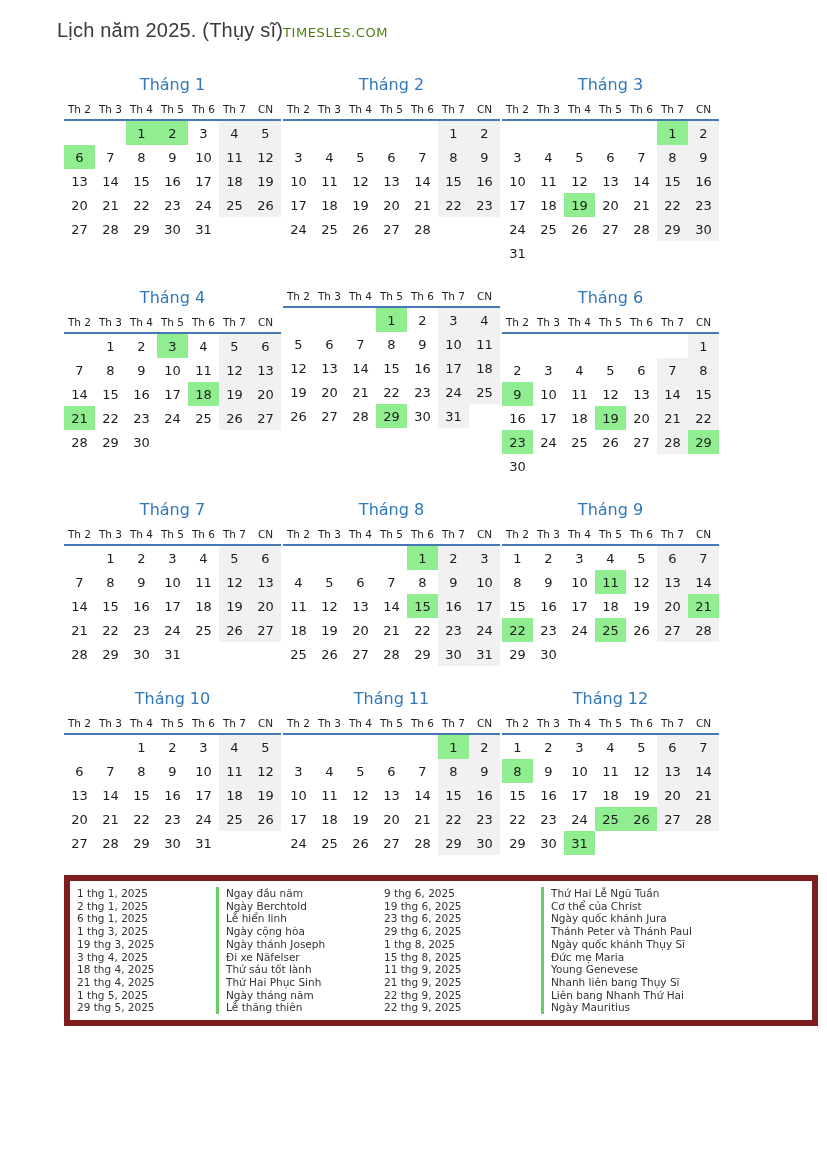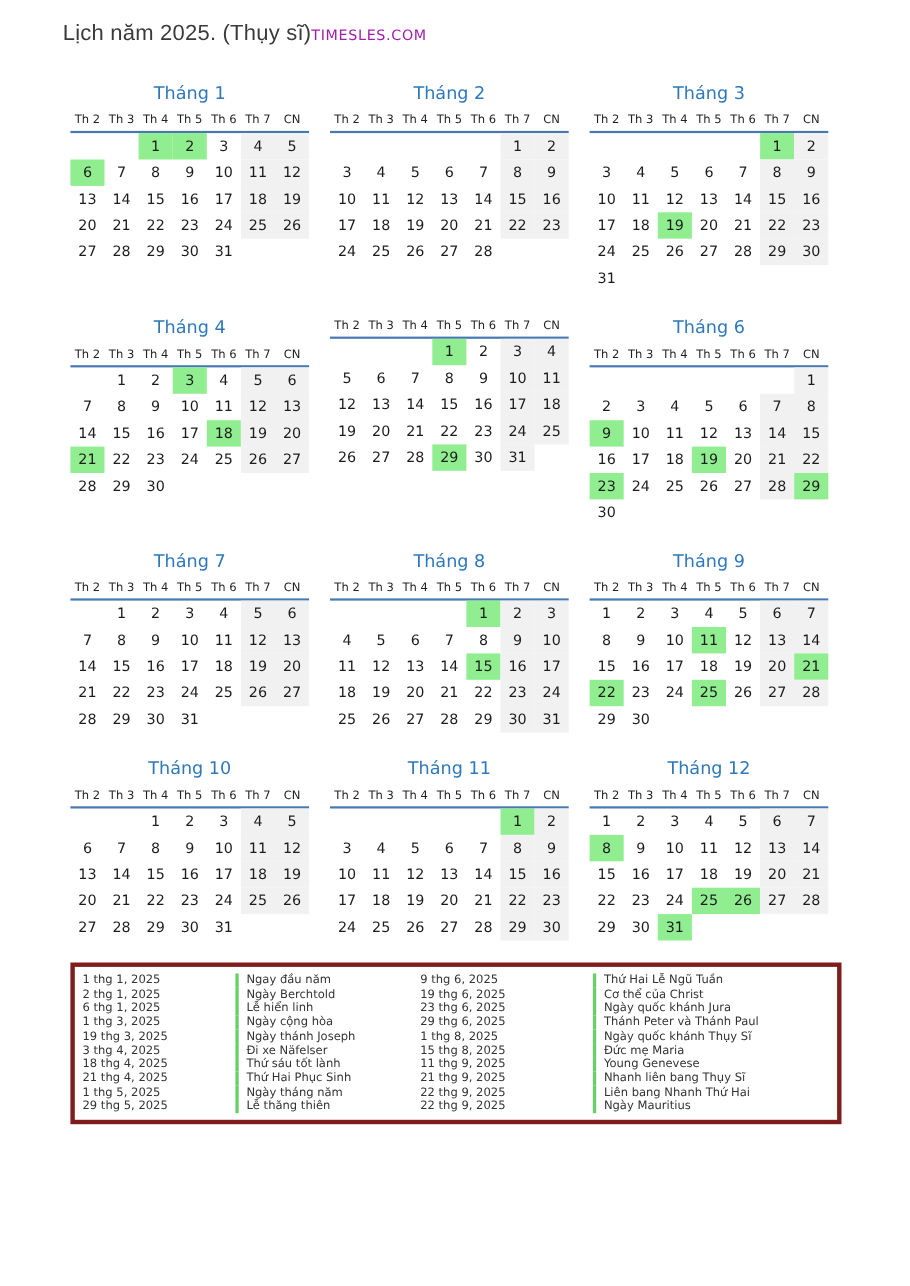--- a/index.html
+++ b/index.html
@@ -11,28 +11,28 @@
   .header{
     height:75px;box-sizing:border-box;
     padding:19px 59px 0 57px;
     display:flex;justify-content:flex-start;align-items:flex-start;
   }
   .page-title{
     font-size:20px;color:#3a3a3a;letter-spacing:0.2px;
     font-family:"Liberation Sans","DejaVu Sans",sans-serif;
   }
   .site-link{
-    font-size:13px;color:#a21caf;letter-spacing:0.6px;margin-top:6px;
+    font-size:13px;color:#4d7c0f;letter-spacing:0.6px;margin-top:6px;
     text-decoration:none;cursor:pointer;
   }
   .months{
     display:grid;
     grid-template-columns:repeat(3,217px);
     grid-template-rows:213px 212px 189px auto;
-    column-gap:19px;
+    column-gap:2px;
     margin-left:64px;
     align-items:start;
   }
   .month{width:217px;}
   .month-title{
     text-align:center;font-size:16px;color:#2e78bb;margin-bottom:7px;
   }
   .weekdays{
     display:grid;grid-template-columns:repeat(7,31px);
     border-bottom:2px solid #4679b2;padding-bottom:2px;
@@ -44,22 +44,22 @@
   .days{
     display:grid;grid-template-columns:repeat(7,31px);grid-auto-rows:24px;
   }
   .day{
     display:flex;align-items:center;justify-content:center;
     font-size:13px;color:#1c1c1c;
   }
   .day.weekend{background:#f1f1f1;}
   .day.holiday{background:#90ee90;}
   .legend{
-    margin:20px 0 0 64px;width:701px;box-sizing:border-box;
-    border:4px solid #7f1d1d;
+    margin:20px 0 0 64px;width:754px;box-sizing:border-box;
+    border:6px solid #7f1d1d;
     padding:6px 4px 6px 7px;
   }
   .legend-grid{
     display:grid;grid-template-columns:139px 168px 157px 1fr;
   }
   .ldate,.lname{
     font-size:10.5px;line-height:12.7px;color:#333;white-space:nowrap;
   }
   .lname{border-left:3px solid #66cf66;padding-left:7px;margin-right:12px;}
 </style>

